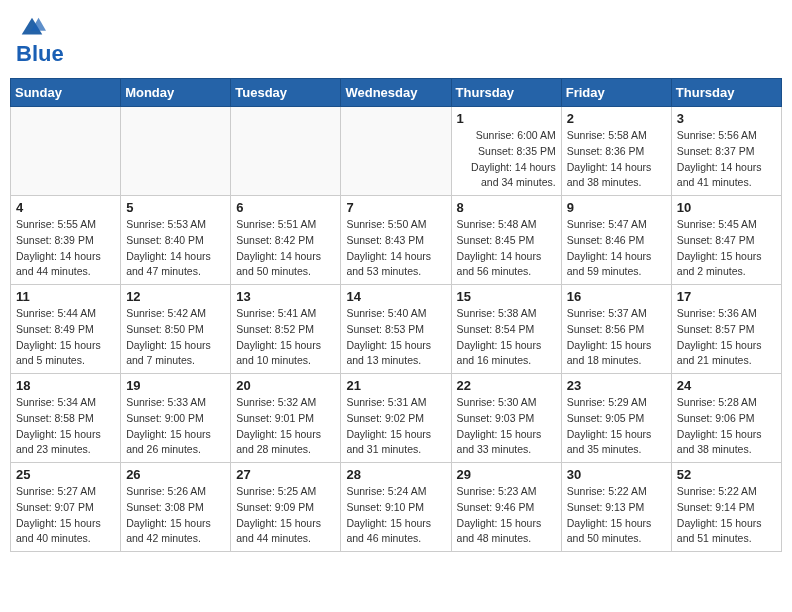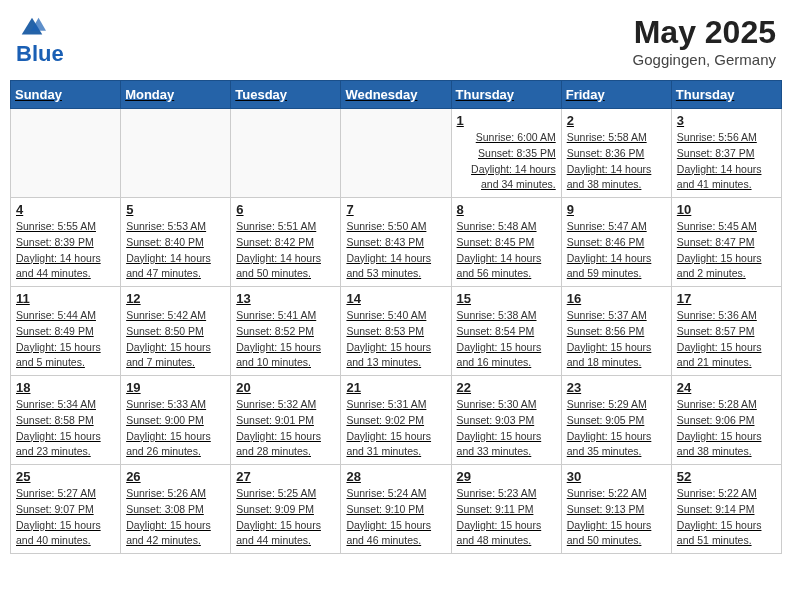--- a/index.html
+++ b/index.html
@@ -41,21 +41,20 @@
       font-weight: bold;
       color: #222;
     }
     .location {
       font-size: 15px;
       color: #444;
     }
     .calendar {
       width: 100%;
       border-collapse: collapse;
-      text-decoration: underline;
     }
     .calendar th {
       background: #2563a8;
       color: #fff;
       font-size: 13px;
       font-weight: bold;
       padding: 6px 4px;
       text-align: left;
       border: 1px solid #1a4f8a;
     }
@@ -95,24 +94,20 @@
         <svg class="logo-icon" viewBox="0 0 30 30" style="display:inline-block;vertical-align:middle;margin-left:2px;">
           <polygon points="15,4 26,22 4,22" fill="#2563a8"></polygon>
           <polygon points="22,4 30,18 14,18" fill="#1a5fb4" opacity="0.7"></polygon>
         </svg>
       </div>
       <div class="logo-text">
         <span class="logo-blue">Blue</span>
       </div>
     </div>
   </div>
-  <div class="title-block">
-    <div class="month-year">May 2025</div>
-    <div class="location">Goggingen, Germany</div>
-  </div>
 </div>
 
 <table class="calendar">
   <thead>
     <tr>
     <th>Sunday</th>
         <th>Monday</th>
         <th>Tuesday</th>
         <th>Wednesday</th>
         <th>Thursday</th>
@@ -326,21 +321,21 @@
         <td>
           <span class="day-num">28</span>
           <div class="day-detail" style="white-space: pre-line;">Sunrise: 5:24 AM
 Sunset: 9:10 PM
 Daylight: 15 hours
 and 46 minutes.</div>
         </td>
         <td>
           <span class="day-num">29</span>
           <div class="day-detail" style="white-space: pre-line;">Sunrise: 5:23 AM
-Sunset: 9:11 PM
+Sunset: 9:46 PM
 Daylight: 15 hours
 and 48 minutes.</div>
         </td>
         <td>
           <span class="day-num">30</span>
           <div class="day-detail" style="white-space: pre-line;">Sunrise: 5:22 AM
 Sunset: 9:13 PM
 Daylight: 15 hours
 and 50 minutes.</div>
         </td>

